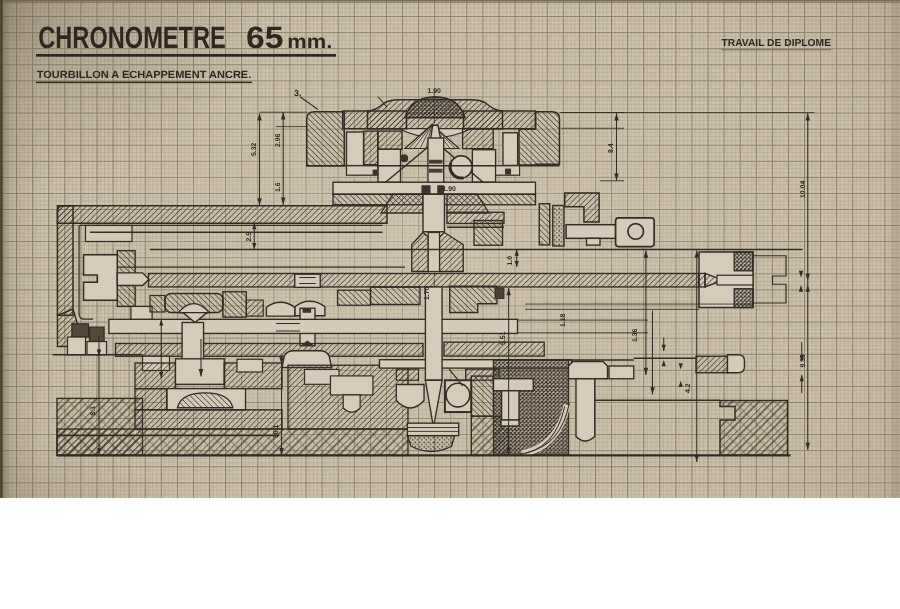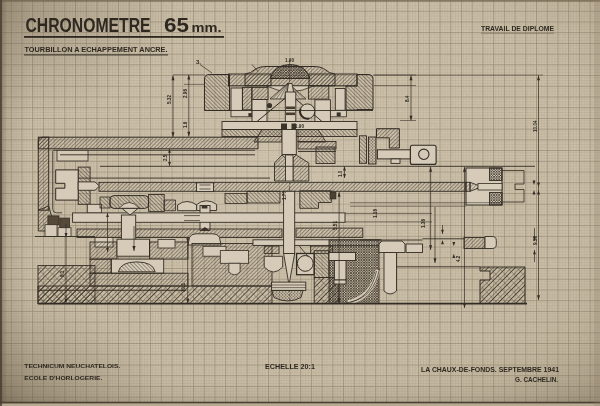--- a/index.html
+++ b/index.html
@@ -1,16 +1,16 @@
 <!DOCTYPE html>
 <html><head>
 <meta charset="utf-8">
 <style>
   html,body{margin:0;padding:0;}
-  #page{position:relative;width:600px;height:406px;overflow:hidden;background:#d0c5ae;}
+  #page{position:relative;width:600px;height:332px;overflow:hidden;background:#d0c5ae;}
   svg{position:absolute;left:0;top:0;filter:blur(0.22px);}
   .ink{stroke:#332c24;fill:none;stroke-width:0.9;}
   text{font-family:"Liberation Sans", sans-serif;fill:#2e2820;}
 </style>
 </head>
 <body>
 <div id="page">
 <svg width="600" height="406" viewBox="0 0 600 406">
 <defs>
 

